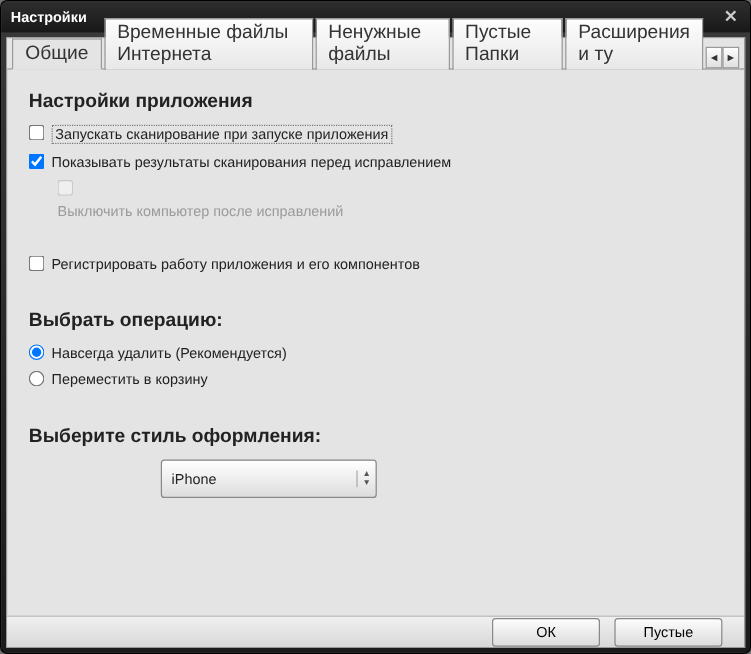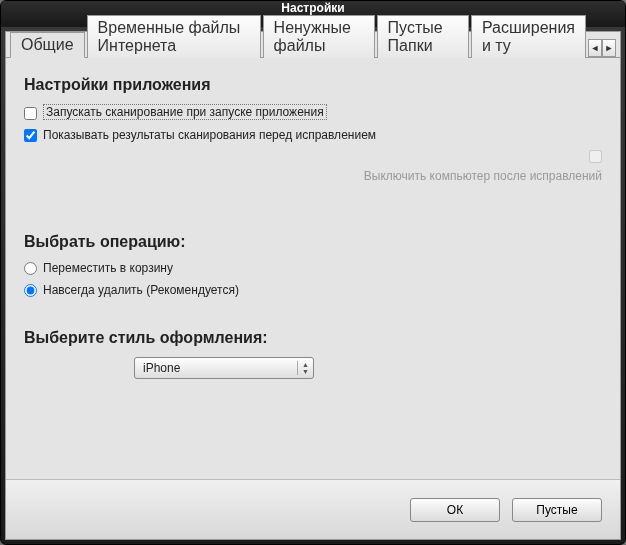--- a/index.html
+++ b/index.html
@@ -13,21 +13,21 @@
   box-shadow: 0 0 8px rgba(0,0,0,0.6);
   display: flex; flex-direction: column;
   overflow: hidden;
 }
 
 .titlebar {
   height: 26px;
   background: linear-gradient(to bottom, #2e2e2e, #181818);
   display: flex; align-items: center; justify-content: space-between;
   padding: 0 8px;
-  color: #fff; font-size: 12px; font-weight: bold; flex-direction: column;
+  color: #fff; font-size: 12px; font-weight: bold;
 }
 .close-btn {
   width: 16px; height: 16px; color: #ccc; font-size: 14px;
   cursor: pointer; text-align: center; line-height: 14px;
 }
 
 .inner {
   flex: 1; margin: 4px; background: #e4e4e4;
   border: 1px solid #999; display: flex; flex-direction: column;
 }
@@ -62,51 +62,51 @@
 
 .content {
   flex: 1; padding: 12px 18px; overflow: auto; color: #222;
 }
 
 .section-title {
   font-weight: bold; font-size: 16px; margin: 6px 0 10px 0;
 }
 
 .row {
-  display: flex; align-items: flex-end; gap: 6px;
+  display: flex; align-items: flex-start; gap: 6px;
   margin: 4px 0 8px 0;
 }
 .row.indent { margin-left: 24px; }
 .row.disabled { color: #9a9a9a; flex-direction: column; }
 
 input[type=checkbox], input[type=radio] {
   width: 13px; height: 13px; cursor: pointer;
 }
 .dotted { border: 1px dotted #777; padding: 0 2px; }
 
 .spacer { height: 18px; }
 
 .select-wrap {
   display: flex; align-items: center; margin-left: 110px;
 }
 .select {
-  width: 180px; height: 22px;
+  width: 180px; height: 32px;
   background: linear-gradient(to bottom, #fff, #ddd);
   border: 1px solid #888; border-radius: 3px;
   display: flex; align-items: center; justify-content: space-between;
   padding: 0 4px 0 8px; font-size: 12px; cursor: pointer;
 }
 .stepper {
   display: flex; flex-direction: column; border-left: 1px solid #aaa;
   padding-left: 4px; gap: 0;
 }
 .stepper span { font-size: 7px; line-height: 7px; color: #555; }
 
 .footer {
-  height: 60px; border-top: 1px solid #bbb;
+  height: 26px; border-top: 1px solid #bbb;
   background: linear-gradient(to bottom, #f0f0f0, #d8d8d8);
   display: flex; align-items: center; justify-content: flex-end;
   gap: 12px; padding: 0 18px;
 }
 .btn {
   min-width: 90px; height: 24px;
   background: linear-gradient(to bottom, #fdfdfd, #dcdcdc);
   border: 1px solid #888; border-radius: 3px;
   font-size: 12px; cursor: pointer;
 }
@@ -149,33 +149,37 @@
         <span>Показывать результаты сканирования перед исправлением</span>
       </div>
 
       <div class="row indent disabled">
         <input type="checkbox" disabled="" style="">
         <span>Выключить компьютер после исправлений</span>
       </div>
 
       <div class="spacer"></div>
 
+      <div class="row">
+        <input type="checkbox" style="">
+        <span>Регистрировать работу приложения и его компонентов</span>
+      </div>
 
       <div class="spacer"></div>
 
       <div class="section-title">Выбрать операцию:</div>
+
+      <div class="row">
+        <input type="radio" name="op" checked="" style="">
+        <span>Навсегда удалить (Рекомендуется)</span>
+      </div>
 
       <div class="row">
         <input type="radio" name="op" style="">
         <span>Переместить в корзину</span>
-      </div>
-
-      <div class="row">
-        <input type="radio" name="op" checked="" style="">
-        <span>Навсегда удалить (Рекомендуется)</span>
       </div>
 
       <div class="spacer"></div>
 
       <div class="section-title">Выберите стиль оформления:</div>
 
       <div class="select-wrap">
         <div class="select">
           <span>iPhone</span>
           <div class="stepper">

